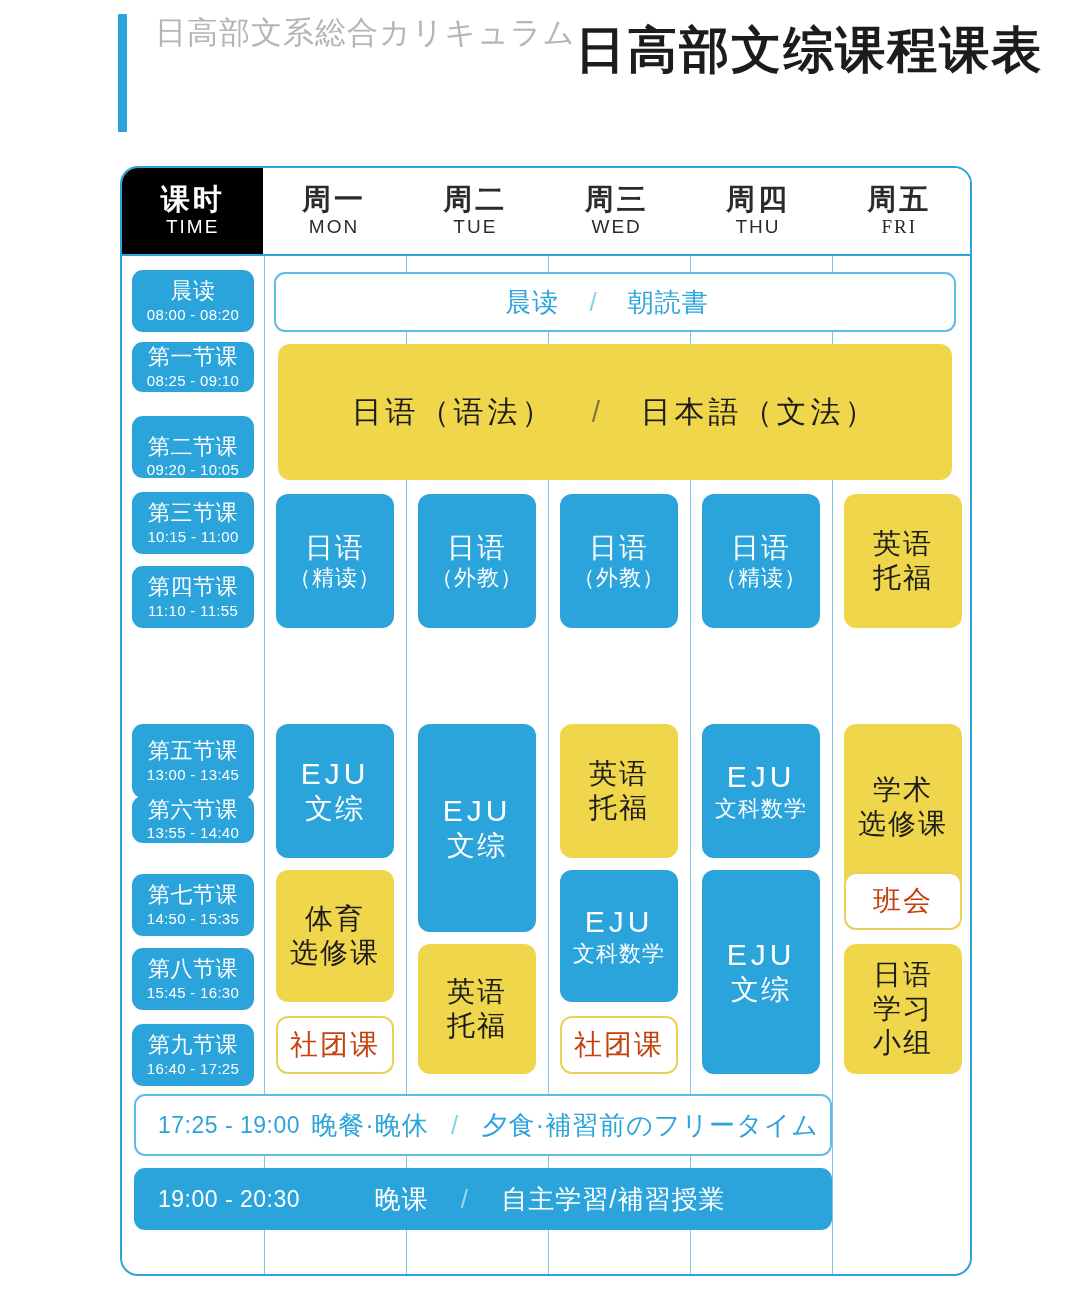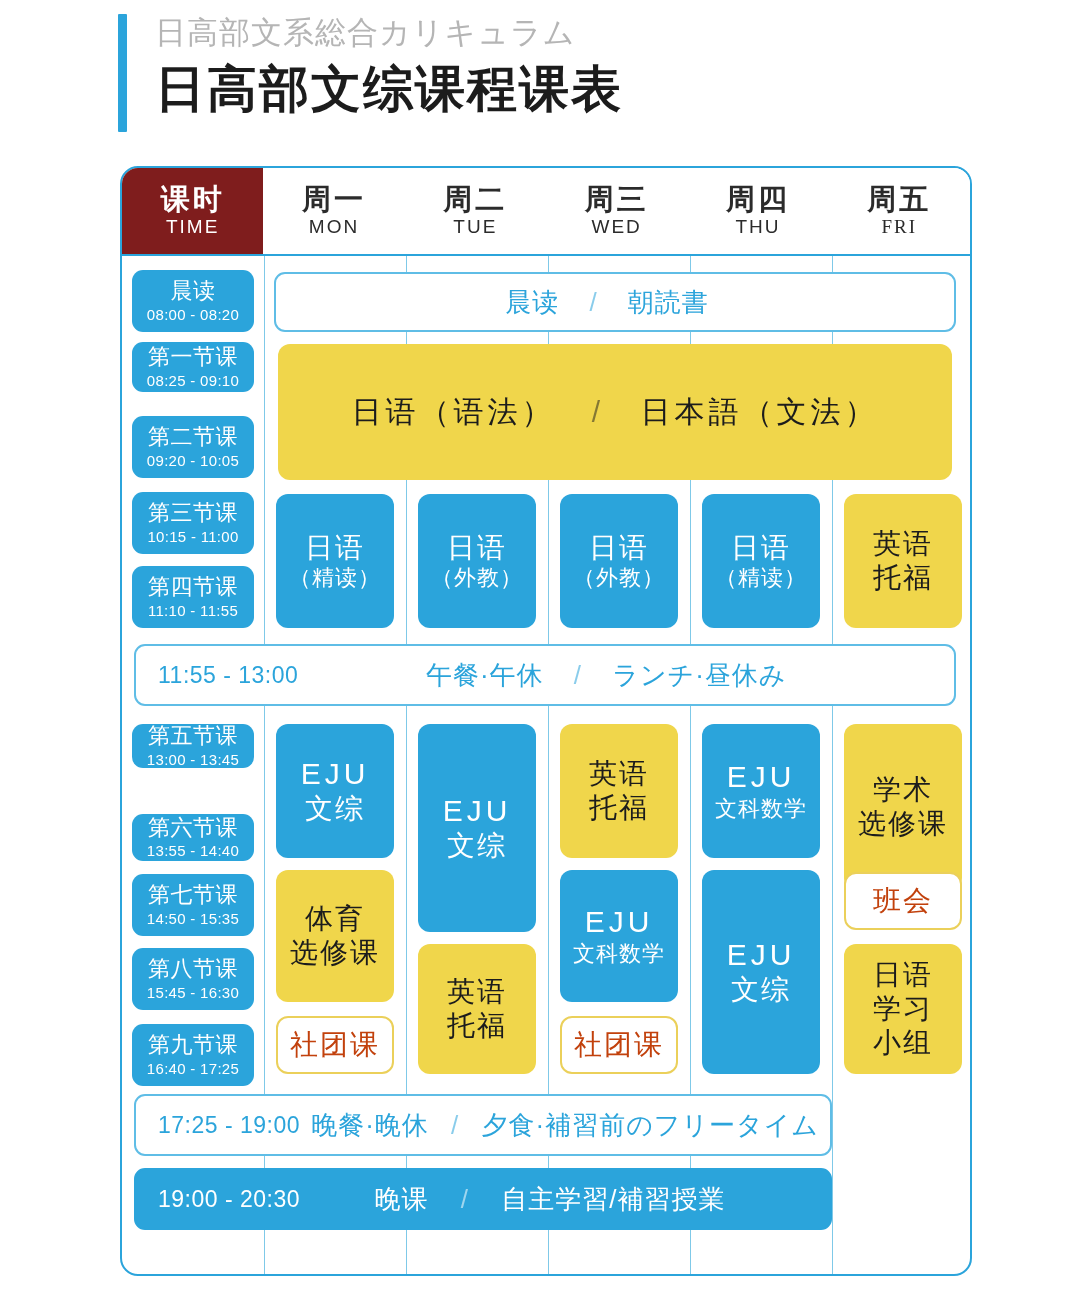--- a/index.html
+++ b/index.html
@@ -24,21 +24,21 @@
     box-sizing: border-box;
   }
   .accent-bar {
     width: 9px;
     background: #2BA4DB;
     margin-right: 28px;
     border-radius: 1px;
   }
   .header-texts {
     display: flex;
-    flex-direction: column;
+    flex-direction: row;
     justify-content: flex-start;
   }
   .header-sub {
     font-size: 31px;
     color: #b5b5b5;
     letter-spacing: 1px;
     line-height: 1.25;
     font-weight: 400;
   }
   .header-title {
@@ -84,21 +84,21 @@
   .head-cell {
     width: 142px;
     display: flex;
     flex-direction: column;
     align-items: center;
     justify-content: center;
     background: #ffffff;
     box-sizing: border-box;
   }
   .head-cell.time-head {
-    background: #7f1d1d;
+    background: #000000;
     border-top-left-radius: 16px;
     color: #ffffff;
   }
   .head-cell.last {
     border-top-right-radius: 16px;
     font-family: Liberation Serif, serif;
   }
   .head-cn {
     font-size: 29px;
     font-weight: 700;
@@ -270,38 +270,38 @@
 
     <div class="time-col">
       <div class="time-chip" style="top:14px;  height:62px;">
         <span class="t-name">晨读</span>
         <span class="t-range">08:00 - 08:20</span>
       </div>
       <div class="time-chip" style="top:86px;  height:50px;">
         <span class="t-name">第一节课</span>
         <span class="t-range">08:25 - 09:10</span>
       </div>
-      <div class="time-chip" style="top:160px; height:62px;">
+      <div class="time-chip" style="top:160px; height:62px;justify-content:flex-end;">
         <span class="t-name">第二节课</span>
         <span class="t-range">09:20 - 10:05</span>
       </div>
       <div class="time-chip" style="top:236px; height:62px;">
         <span class="t-name">第三节课</span>
         <span class="t-range">10:15 - 11:00</span>
       </div>
       <div class="time-chip" style="top:310px; height:62px;">
         <span class="t-name">第四节课</span>
         <span class="t-range">11:10 - 11:55</span>
       </div>
 
-      <div class="time-chip" style="top:468px; height:44px;">
+      <div class="time-chip" style="top:468px; height:74px;">
         <span class="t-name">第五节课</span>
         <span class="t-range">13:00 - 13:45</span>
       </div>
-      <div class="time-chip" style="top:558px; height:47px;">
+      <div class="time-chip" style="top:540px; height:47px;">
         <span class="t-name">第六节课</span>
         <span class="t-range">13:55 - 14:40</span>
       </div>
       <div class="time-chip" style="top:618px; height:62px;">
         <span class="t-name">第七节课</span>
         <span class="t-range">14:50 - 15:35</span>
       </div>
       <div class="time-chip" style="top:692px; height:62px;">
         <span class="t-name">第八节课</span>
         <span class="t-range">15:45 - 16:30</span>
@@ -342,28 +342,20 @@
     </div>
     <div class="card blue" style="left:580px; width:118px; top:238px; height:134px;">
       <span class="l1">日语</span>
       <span class="sm">（精读）</span>
     </div>
     <div class="card yellow" style="left:722px; width:118px; top:238px; height:134px;">
       <span class="l1">英语</span>
       <span class="l2">托福</span>
     </div>
 
-    <div class="banner outline" style="left:12px; right:14px; top:388px; height:62px;">
-      <span class="b-time">11:55 - 13:00</span>
-      <div class="b-body">
-        <span>午餐·午休</span>
-        <span class="sep">/</span>
-        <span>ランチ·昼休み</span>
-      </div>
-    </div>
 
     <div class="card blue" style="left:154px; width:118px; top:468px; height:134px;">
       <span class="eju">EJU</span>
       <span class="l2">文综</span>
     </div>
     <div class="card yellow" style="left:154px; width:118px; top:614px; height:132px;">
       <span class="l1">体育</span>
       <span class="l2">选修课</span>
     </div>
     <div class="card ghost-yellow" style="left:154px; width:118px; top:760px; height:58px;">

